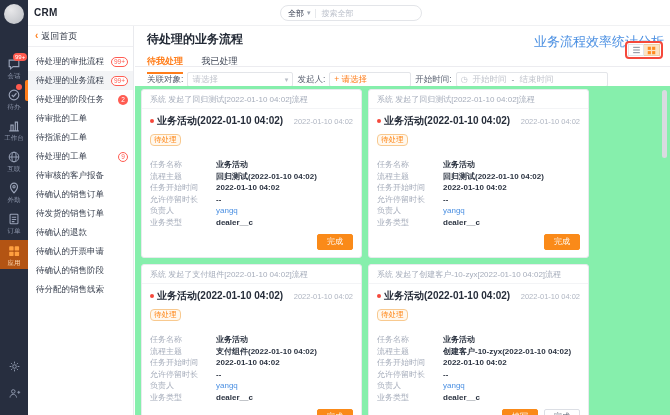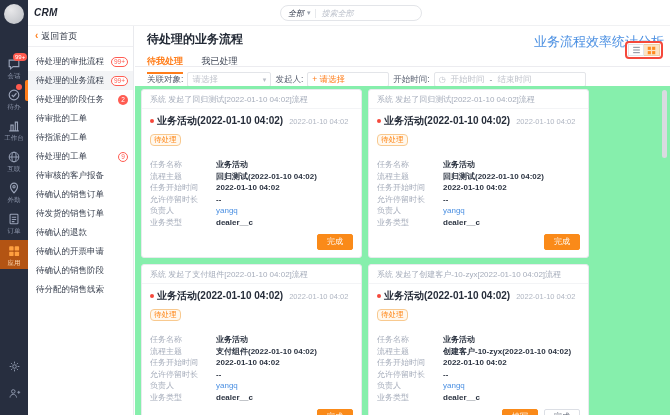--- a/index.html
+++ b/index.html
@@ -17,21 +17,21 @@
   .rail-item.active .lbl { color:#ffd7ae; }
   .rail-badge-pill { position:absolute; left:13px; top:53px; background:#ff5a4e; color:#fff; font-size:6px;
                      line-height:8px; height:8px; padding:0 2px; border-radius:4px; z-index:6; }
   .rail-badge-dot { position:absolute; left:16px; top:84px; width:6px; height:6px; border-radius:50%;
                     background:#ff5a4e; z-index:6; }
   .rail-accent { position:absolute; right:0; top:80px; width:3px; height:21px; background:#ff7d1a;
                  border-radius:2px 0 0 2px; }
 
   
   .topbar { position:absolute; left:28px; right:0; top:0; height:26px; background:#fff;
-            border-bottom:1px solid #f0f1f3; z-index:4;font-style:italic; }
+            border-bottom:1px solid #f0f1f3; z-index:4; }
   .brand { position:absolute; left:6px; top:7px; font-size:10px; font-weight:bold; color:#1f2430; letter-spacing:.3px; }
   .search-pill { position:absolute; left:252px; top:5px; width:142px; height:16px; border:1px solid #e3e5e9;
                  border-radius:9px; display:flex; align-items:center; font-size:8px; background:#fff; }
   .search-scope { color:#3c4354; padding:0 3px 0 7px; }
   .search-caret { color:#9aa1ad; font-size:7px; padding-right:4px; }
   .search-div { width:1px; height:9px; background:#e7e9ec; }
   .search-ph { color:#bcc1cb; padding-left:6px; }
 
   
   .sidebar { position:absolute; left:28px; top:26px; width:106px; bottom:0; background:#fff;
@@ -59,35 +59,35 @@
                   border-radius:4px; padding:1px; background:#fff; }
   .toggle-btn { width:16px; height:12px; border:1px solid #e2e4e8; display:flex; align-items:center;
                 justify-content:center; background:#fff; cursor:pointer; }
   .toggle-btn + .toggle-btn { border-left:none; }
   .toggle-btn.active { background:#fbe3c4; border-color:#efcda3; }
 
   .filter-row { position:absolute; left:12px; top:46px; display:flex; align-items:center; gap:4px;
                 font-size:8.5px; color:#565e6e; white-space:nowrap; }
   .f-box { height:15px; border:1px solid #e3e5e9; border-radius:2px; display:flex; align-items:center;
            padding:0 4px; background:#fff; }
-  .f-select { width:84px; justify-content:space-between; color:#c0c4cc; }
+  .f-select { width:106px; justify-content:space-between; color:#c0c4cc; }
   .f-caret { color:#b9bec7; font-size:7px; }
   .f-initiator { width:82px; color:#ff7d1a; }
   .f-range { width:152px; gap:5px; color:#c0c4cc; }
   .f-clock { font-size:8px; color:#c0c4cc; }
   .f-sep { color:#8e95a1; }
 
   .content { position:absolute; left:0; right:0; top:60px; bottom:0; background:#86efac;
              padding:3px 0 0 6px; overflow:hidden; }
   .card-grid { width:448px; display:grid; grid-template-columns:1fr 1fr; gap:6px; }
   .card { background:#fff; border:1px solid #e8eaee; border-radius:3px; overflow:hidden; }
   .card-head { padding:4px 8px 3px; font-size:8px; color:#a6adbb; border-bottom:1px solid #f3f4f6;
                white-space:nowrap; overflow:hidden; text-overflow:ellipsis; }
   .card-body { padding:5px 8px 2px; }
-  .title-row { display:flex; justify-content:flex-start; align-items:baseline; }
+  .title-row { display:flex; justify-content:space-between; align-items:baseline; }
   .card-title { font-size:10px; font-weight:bold; color:#262d3a; white-space:nowrap; overflow:hidden; }
   .unread-dot { display:inline-block; width:4px; height:4px; border-radius:50%; background:#f5483b;
                 margin-right:3px; vertical-align:1px; }
   .time { font-size:7.5px; color:#b0b6c2; flex-shrink:0; margin-left:6px; }
   .tag { display:inline-block; margin-top:4px; font-size:7.5px; line-height:10px; color:#ff8a1e;
          border:1px solid #f8c98f; background:#fff8ee; border-radius:4px; padding:0 3px; }
   .fields { margin-top:14px; }
   .frow { display:flex; margin-bottom:2px; line-height:9.5px; }
   .flabel { width:66px; flex-shrink:0; color:#a6adbb; font-size:8px; }
   .fvalue { color:#2c3442; font-size:8px; font-weight:600; white-space:nowrap; overflow:hidden; text-overflow:ellipsis; }

